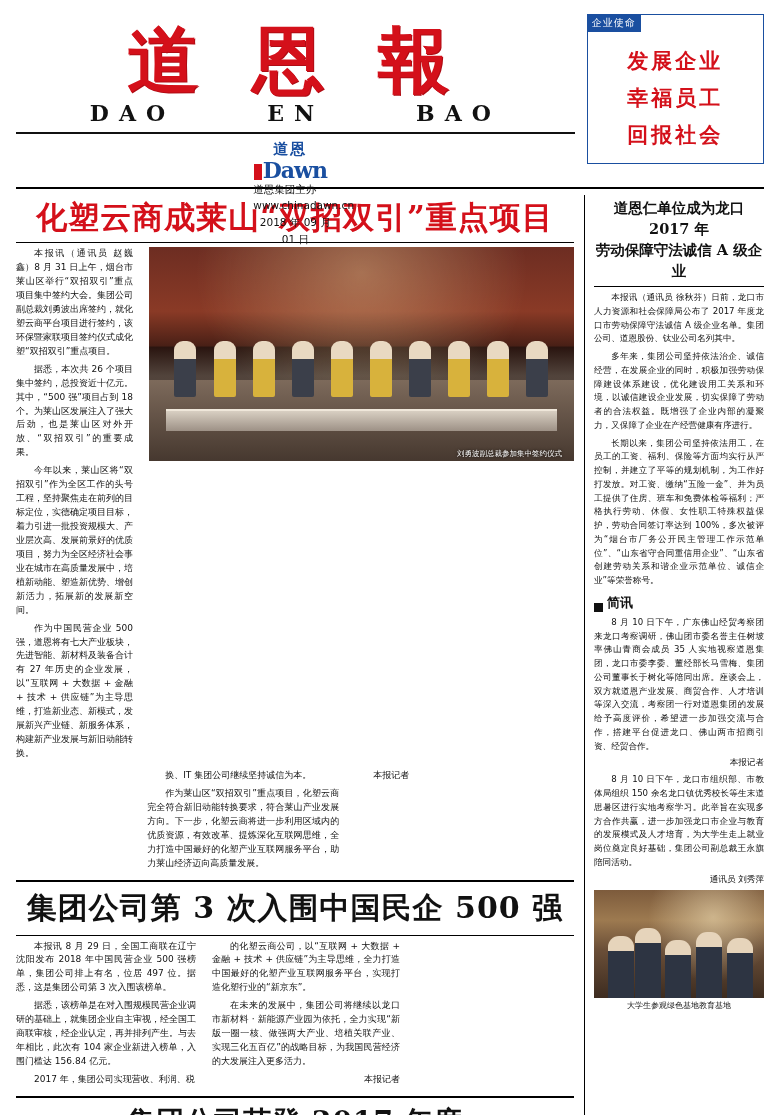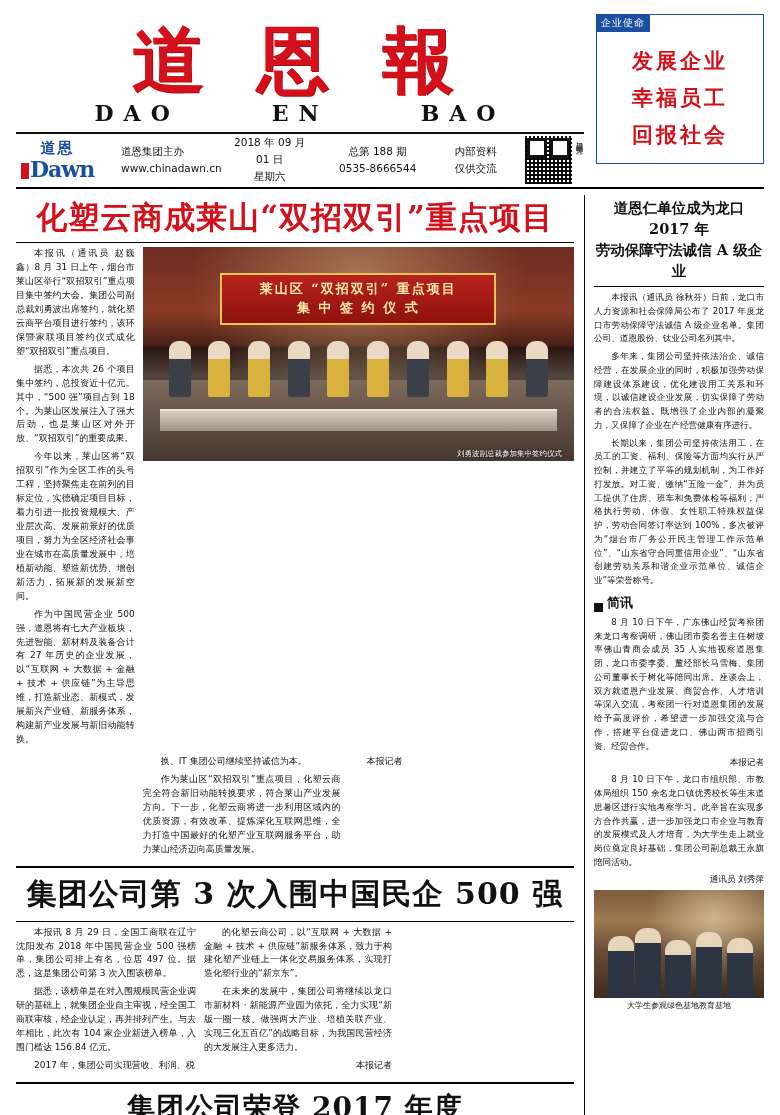--- a/index.html
+++ b/index.html
@@ -59,20 +59,21 @@
     border-top: 2px solid #111;
     margin: 6px 0 0 0;
   }
   .masthead-info {
     display: flex;
     align-items: center;
     font-size: 10px;
     padding-top: 6px;
     position: relative;
     height: 46px;
+    flex-direction: column;
   }
   .logo-box {
     width: 84px;
     display: flex;
     flex-direction: column;
     align-items: center;
     margin-right: 10px;
   }
   .logo-cn {
     color: #1a4fa0;
@@ -181,21 +182,21 @@
     font-weight: bold;
     font-size: 31px;
     letter-spacing: 1px;
     text-align: center;
     line-height: 1.2;
     margin: 4px 0 6px 0;
   }
   .rule-thin { border-top: 1px solid #000; margin: 4px 0; }
   .rule-thick { border-top: 2px solid #000; margin: 5px 0; }
 
-  .story-wrap { display: flex; gap: 8px; }
+  .story-wrap { display: flex; gap: 16px; }
   .col-text {
     font-size: 9px;
     line-height: 1.55;
     text-align: justify;
     color: #111;
     font-family: "DejaVu Sans", "Liberation Sans", sans-serif;
   }
   .col-text p { margin: 0 0 4px 0; text-indent: 2em; }
 
   .photo {
@@ -404,24 +405,20 @@
 
       <div class="story-wrap">
         <div class="col-text" style="width:120px;">
           <p>本报讯（通讯员  赵巍鑫）8 月 31 日上午，烟台市莱山区举行“双招双引”重点项目集中签约大会。集团公司副总裁刘勇波出席签约，就化塑云商平台项目进行签约，该环保暨家联项目签约仪式成化塑“双招双引”重点项目。</p>
           <p>据悉，本次共 26 个项目集中签约，总投资近十亿元。其中，“500 强”项目占到 18 个。为莱山区发展注入了强大后劲，也是莱山区对外开放、“双招双引”的重要成果。</p>
           <p>今年以来，莱山区将“双招双引”作为全区工作的头号工程，坚持聚焦走在前列的目标定位，实德确定项目目标，着力引进一批投资规模大、产业层次高、发展前景好的优质项目，努力为全区经济社会事业在城市在高质量发展中，培植新动能、塑造新优势、增创新活力，拓展新的发展新空间。</p>
           <p>作为中国民营企业 500 强，道恩将有七大产业板块，先进智能、新材料及装备合计有 27 年历史的企业发展，以“互联网 + 大数据 + 金融 + 技术 + 供应链”为主导思维，打造新业态、新模式，发展新兴产业链、新服务体系，构建新产业发展与新旧动能转换。</p>
         </div>
         <div style="width:436px;">
           <div class="photo stage-photo">
-            <div class="banner">
-              <div>莱山区 “双招双引” 重点项目</div>
-              <div>集 中 签 约 仪 式</div>
-            </div>
             <div class="stage-floor"></div>
             <div class="people">
               <div class="person"></div>
               <div class="person y"></div>
               <div class="person y"></div>
               <div class="person"></div>
               <div class="person y"></div>
               <div class="person y"></div>
               <div class="person"></div>
               <div class="person y"></div>
@@ -452,21 +449,21 @@
       <div class="headline-black">集团公司第 3 次入围中国民企 500 强</div>
       <div class="rule-thin"></div>
 
       <div class="story-wrap">
         <div class="col-text" style="width:180px;">
           <p>本报讯  8 月 29 日，全国工商联在辽宁沈阳发布 2018 年中国民营企业 500 强榜单，集团公司排上有名，位居 497 位。据悉，这是集团公司第 3 次入围该榜单。</p>
           <p>据悉，该榜单是在对入围规模民营企业调研的基础上，就集团企业自主审视，经全国工商联审核，经企业认定，再并排列产生。与去年相比，此次有 104 家企业新进入榜单，入围门槛达 156.84 亿元。</p>
           <p>2017 年，集团公司实现营收、利润、税</p>
         </div>
         <div class="col-text" style="width:188px;">
-          <p>的化塑云商公司，以“互联网 + 大数据 + 金融 + 技术 + 供应链”新服务体系，致力于构建化塑产业链上一体化交易服务体系，实现打造化塑行业的“新京东”。</p>
+          <p>的化塑云商公司，以“互联网 + 大数据 + 金融 + 技术 + 供应链”为主导思维，全力打造中国最好的化塑产业互联网服务平台，实现打造化塑行业的“新京东”。</p>
           <p>在未来的发展中，集团公司将继续以龙口市新材料 · 新能源产业园为依托，全力实现“新版一圈一核、做强两大产业、培植关联产业、实现三化五百亿”的战略目标，为我国民营经济的大发展注入更多活力。</p>
           <p style="text-align:right;text-indent:0;">本报记者</p>
         </div>
       </div>
 
       <div class="rule-thick"></div>
       <div class="headline-black2">
         <div>集团公司荣登 2017 年度</div>
 
       </div>

